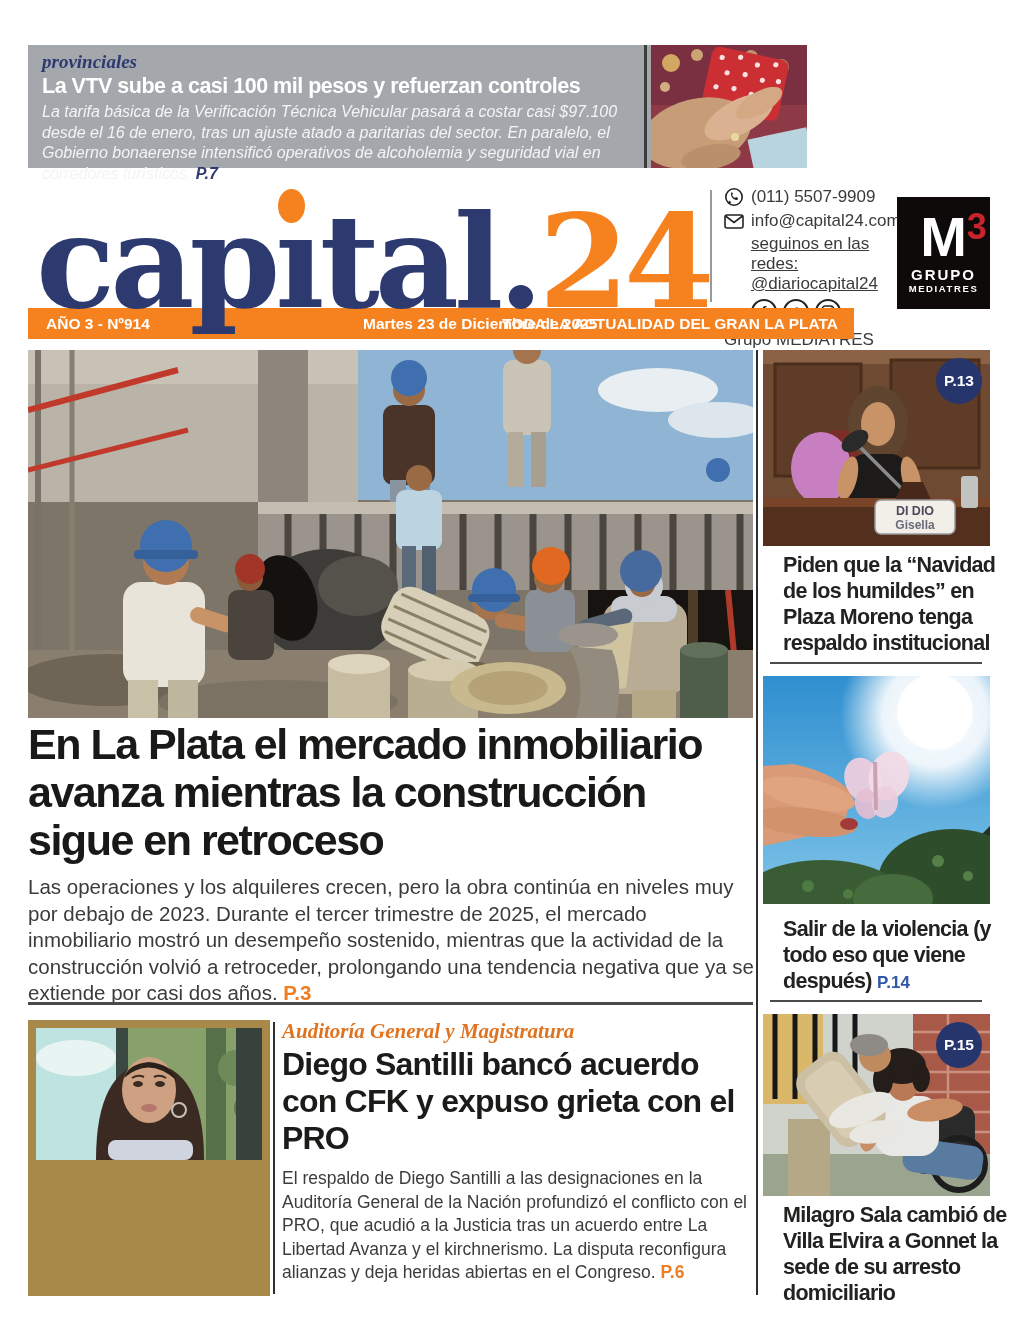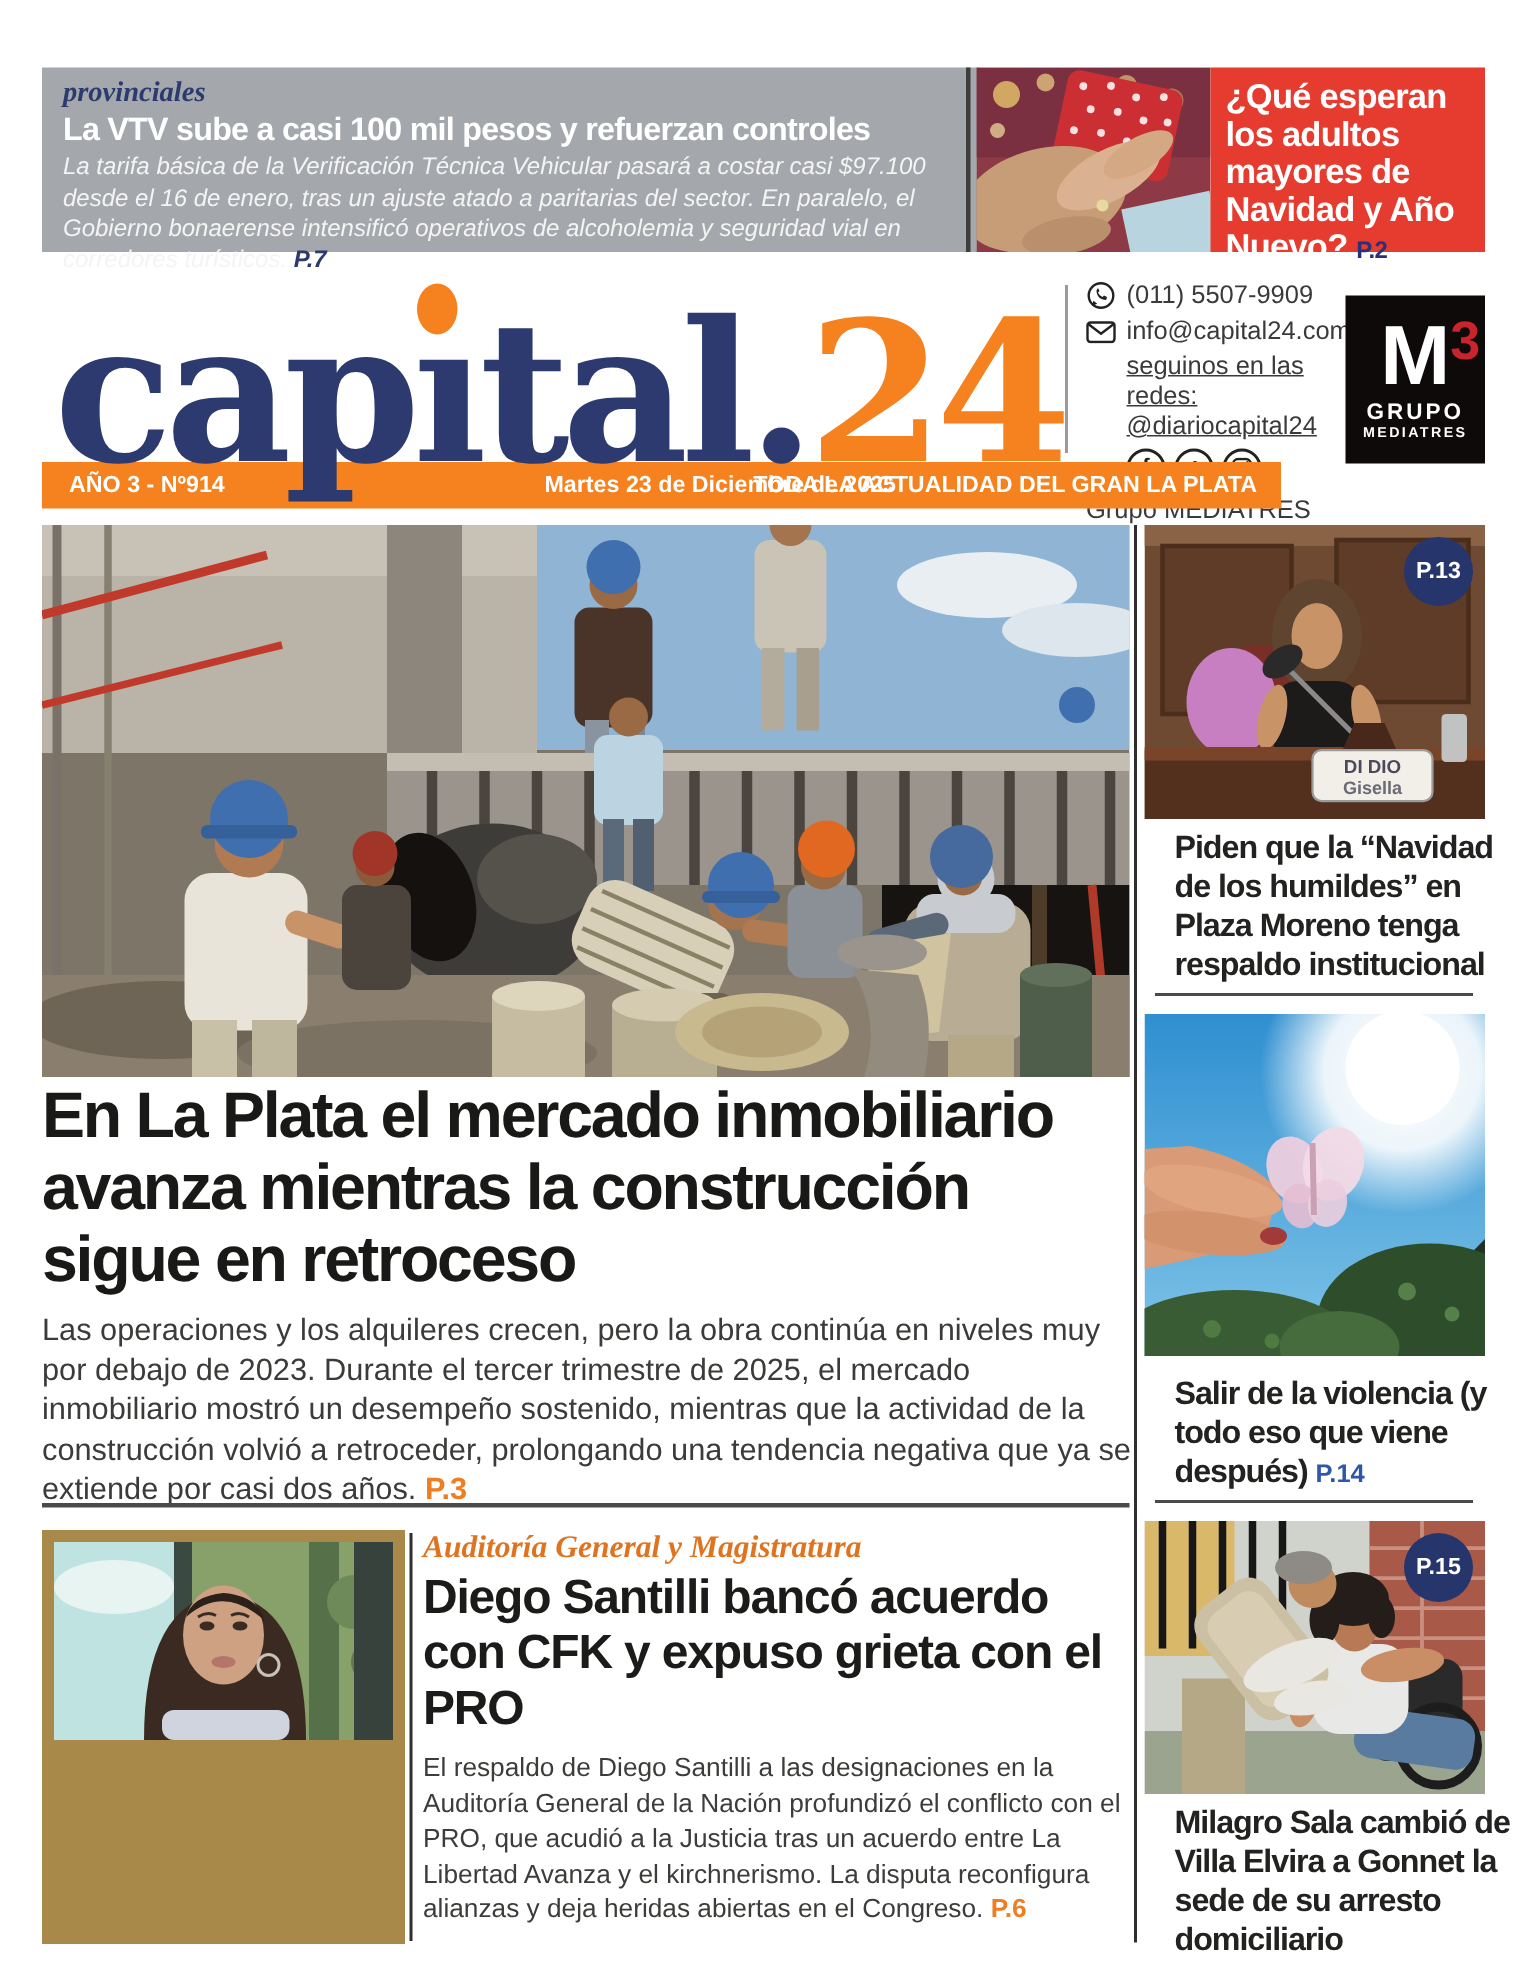--- a/index.html
+++ b/index.html
@@ -128,24 +128,20 @@
       </g>
       <ellipse cx="45" cy="88" rx="56" ry="34" fill="#c79d78" transform="rotate(-14 45 88)"></ellipse>
       <ellipse cx="88" cy="72" rx="38" ry="17" fill="#dbb291" transform="rotate(-28 88 72)"></ellipse>
       <ellipse cx="108" cy="58" rx="26" ry="11" fill="#d3a883" transform="rotate(-30 108 58)"></ellipse>
       <ellipse cx="60" cy="112" rx="30" ry="12" fill="#b98f6c" transform="rotate(-10 60 112)"></ellipse>
       <circle cx="84" cy="92" r="4" fill="#e8d9a0"></circle>
       <rect x="100" y="88" width="60" height="40" fill="#b8d4de" transform="rotate(-12 130 108)"></rect>
     </svg>
   </div>
 
-  <div class="abs redbox">
-    <h2><span>¿Qué esperan los adultos mayores de Navidad y Año Nuevo?</span>
-      <span class="ref-navy">P.2</span></h2>
-  </div>
 
   <div class="abs logo">
     <span class="navy">cap</span><span class="navy idot">ı</span><span class="navy">tal.</span><span class="orange">24</span>
   </div>
 
   <div class="abs vline" style="left:710px; top:190px; width:2px; height:112px; background:#9a9a9a;"></div>
   <div class="abs contact">
     <div class="crow">
       <svg width="20" height="20" viewBox="0 0 20 20">
         <circle cx="10" cy="10" r="8.2" fill="none" stroke="#222" stroke-width="1.6"></circle>

